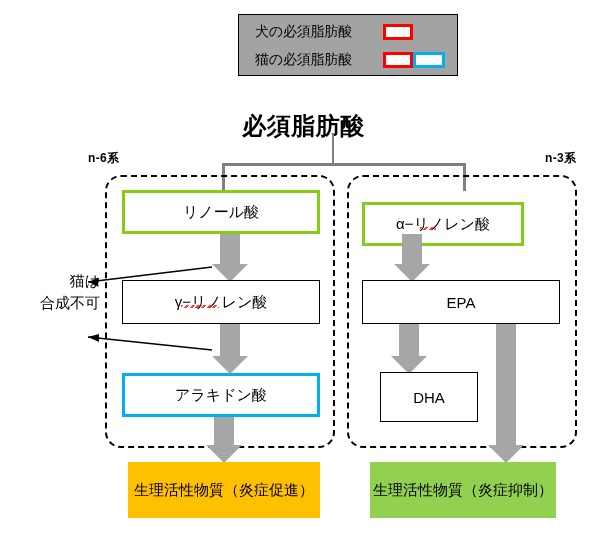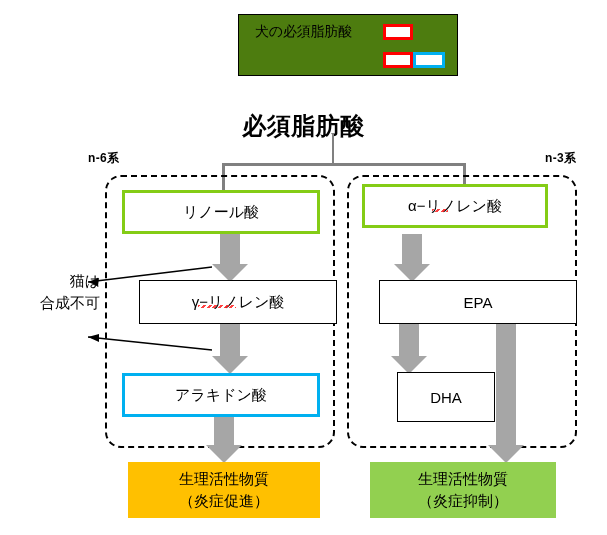--- a/index.html
+++ b/index.html
@@ -10,21 +10,21 @@
     position:relative;
     overflow:hidden;
     color:#000;
   }
   .stage{position:absolute;left:0;top:0;width:607px;height:535px;}
   .abs{position:absolute;box-sizing:border-box;}
 
   
   .legend{
     left:238px;top:14px;width:220px;height:62px;
-    border:1px solid #000;background:#4d7c0f;
+    border:1px solid #000;background:#a3a3a3;
   }
   .legend-row{
     position:absolute;left:0;width:100%;height:26px;
     display:flex;align-items:center;
   }
   .legend-row.r1{top:4px;}
   .legend-row.r2{top:32px;}
   .legend-label{
     position:absolute;left:16px;top:50%;transform:translateY(-50%);
     font-size:14px;white-space:nowrap;letter-spacing:-0.2px;
@@ -58,26 +58,26 @@
   .dash-right{left:347px;top:175px;width:230px;height:273px;}
 
   
   .node{
     background:#ffffff;
     display:flex;align-items:center;justify-content:center;
     font-size:15px;
   }
   .node.red{border:3px solid #84cc16;}
   .node.blue{border:3px solid #00B0F0;}
-  .node.plain{border:1px solid #000;margin-left:17px;}
+  .node.plain{border:1px solid #000;}
 
   .n-lin{left:122px;top:190px;width:198px;height:44px;}
   .n-gla{left:122px;top:280px;width:198px;height:44px;}
   .n-ara{left:122px;top:373px;width:198px;height:44px;}
-  .n-ala{left:362px;top:184px;width:186px;height:44px;text-align:center;}
+  .n-ala{left:362px;top:202px;width:162px;height:44px;text-align:center;}
   .n-epa{left:362px;top:280px;width:198px;height:44px;}
   .n-dha{left:380px;top:372px;width:98px;height:50px;}
 
   .sq{position:relative;}
   .sq::after{
     content:"";position:absolute;left:6px;right:52%;bottom:4px;height:3px;
     background:repeating-linear-gradient(135deg,#ff2020 0 2px,transparent 2px 4px);
     opacity:.85;
   }
   .sq.a::after{left:24px;right:58%;}
@@ -86,21 +86,21 @@
   .garrow{position:absolute;}
   .garrow .shaft{position:absolute;left:50%;transform:translateX(-50%);background:#A6A6A6;width:20px;top:0;}
   .garrow .head{
     position:absolute;left:50%;transform:translateX(-50%);
     width:0;height:0;border-left:18px solid transparent;border-right:18px solid transparent;
     border-top:18px solid #A6A6A6;
   }
 
   
   .result{
-    display:flex;flex-direction:column;align-items:center;justify-content:center;
+    display:flex;flex-direction:row;align-items:center;justify-content:center;
     font-size:15px;line-height:1.45;text-align:center;
   }
   .res-orange{left:128px;top:462px;width:192px;height:56px;background:#FFC000;}
   .res-green{left:370px;top:462px;width:186px;height:56px;background:#92D050;}
 
   
   .catnote{
     left:4px;top:270px;width:96px;text-align:right;font-size:15px;line-height:1.45;
   }
 </style>
@@ -108,20 +108,21 @@
 <body>
 
 <div class="stage">
 
   <div class="abs legend">
     <div class="legend-row r1">
       <span class="legend-label">犬の必須脂肪酸</span>
       <span class="sw sw-red"></span>
     </div>
     <div class="legend-row r2">
+      <span class="legend-label">猫の必須脂肪酸</span>
       <span class="sw sw-red"></span>
       <span class="sw sw-blue"></span>
     </div>
   </div>
 
   <div class="abs title">必須脂肪酸</div>
 
   <div class="abs conn-v-top"></div>
   <div class="abs conn-h"></div>
   <div class="abs conn-v-l"></div>

